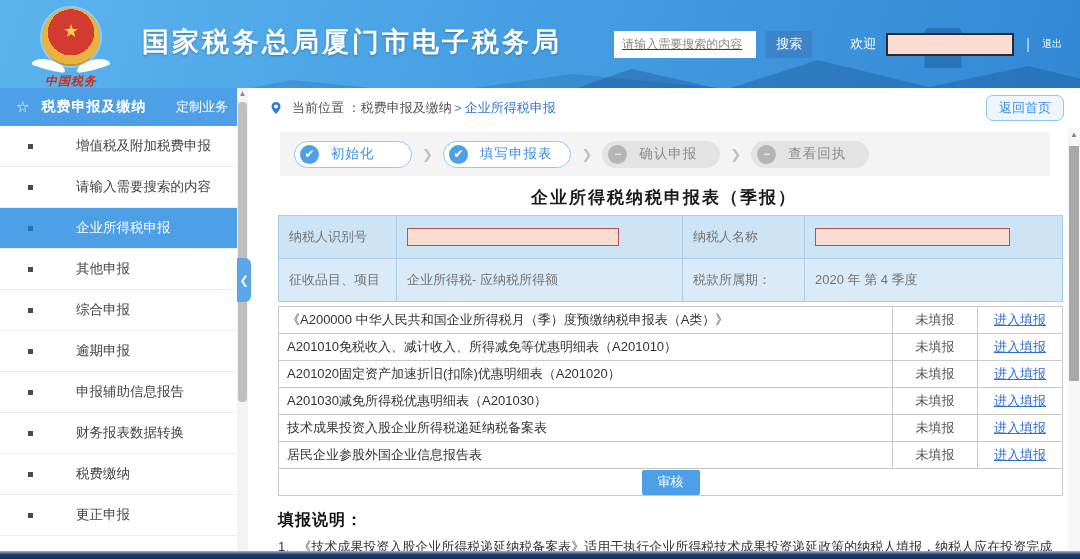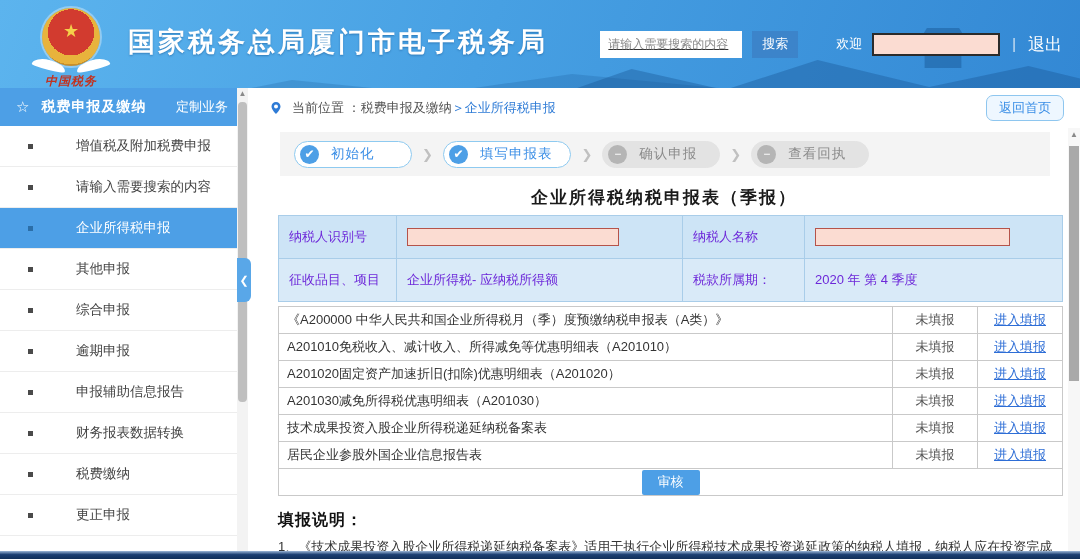--- a/index.html
+++ b/index.html
@@ -17,29 +17,29 @@
   .logo-wrap { position:absolute; left:28px; top:8px; width:86px; text-align:center; }
   .emblem { position:relative; width:58px; height:58px; margin:0 auto; border-radius:50%;
     background:radial-gradient(circle at 50% 42%, #d23b2f 0 52%, #e8b33c 52% 72%, #c98f2a 72% 100%);
     box-shadow:0 0 0 2px rgba(255,255,255,.35); }
   .emblem .star { position:absolute; left:0; right:0; top:14px; color:#f5d04a; font-size:18px; line-height:18px; }
   .ribbon { position:relative; margin:-10px auto 0; width:78px; height:16px; }
   .ribbon:before,.ribbon:after { content:""; position:absolute; top:4px; width:34px; height:10px; background:#fff; border-radius:50% 50% 50% 50%/80% 80% 20% 20%; }
   .ribbon:before { left:0; transform:rotate(14deg); }
   .ribbon:after { right:0; transform:rotate(-14deg); }
   .logo-caption { margin-top:1px; color:#c2321f; font-size:12px; font-weight:bold; letter-spacing:1px; font-style:italic; }
-  .site-title { position:absolute; left:128px; top:24px; color:#fff; font-size:27px; font-weight:bold; letter-spacing:3px; text-shadow:0 1px 2px rgba(0,60,120,.4); }
+  .site-title { position:absolute; left:142px; top:24px; color:#fff; font-size:27px; font-weight:bold; letter-spacing:3px; text-shadow:0 1px 2px rgba(0,60,120,.4); }
   .hdr-right { position:absolute; right:18px; top:30px; height:28px; display:flex; align-items:center; gap:10px; }
   .search-input { width:142px; height:27px; border:none; background:#fff; font-size:12px; padding:0 8px; color:#333; outline:none;text-decoration:underline; }
   .search-input::placeholder { color:#8a8a8a; }
   .search-btn { width:46px; height:27px; border:none; background:rgba(60,130,200,.9); color:#fff; font-size:13px; cursor:pointer; }
   .welcome { color:#fff; font-size:13px; margin-left:28px; }
   .redact-user { display:inline-block; width:128px; height:23px; background:#fbdcd2; border:2px solid #2b2b2b; }
   .hdr-div { color:#dce9f5; font-size:14px; margin:0 2px; }
-  .logout { color:#fff; font-size:17px; text-decoration:none; cursor:pointer; }
+  .logout { color:#fff; font-size:10px; text-decoration:none; cursor:pointer; }
 
   
   .sidebar { position:absolute; left:0; top:88px; width:248px; height:471px; background:#fff; }
   .sb-head { height:38px; background:#4d9fe6; color:#fff; display:flex; align-items:center; font-size:14px; }
   .sb-star { margin:0 12px 0 16px; font-size:15px; }
   .sb-head-title { font-weight:bold; letter-spacing:1px; }
   .sb-head-right { margin-left:auto; margin-right:20px; font-size:13px; cursor:pointer; }
   .sb-item { height:41px; display:flex; align-items:center; border-bottom:1px solid #ededed; cursor:pointer; color:#444; font-size:13.5px;gap:21px; }
   .sb-bullet { width:5px; height:5px; background:#4a4a4a; margin:0 22px 0 28px; flex:none; }
   .sb-item.sel { background:#4d9fe6; color:#fff; }
@@ -63,21 +63,21 @@
   .pill.todo { background:#e3e3e3; border:1px solid #e3e3e3; color:#8a8a8a; }
   .pill .dot { width:19px; height:19px; border-radius:50%; color:#fff; font-size:12px; line-height:19px; text-align:center; margin-right:12px; flex:none; }
   .pill.done .dot { background:#4d9fe6; }
   .pill.todo .dot { background:#b5b5b5; }
   .pill .plabel { font-size:13.5px; letter-spacing:1px; }
   .step-sep { color:#c0c0c0; font-size:13px; }
 
   .sheet-title { text-align:center; font-size:17px; font-weight:bold; color:#1a1a1a; letter-spacing:2px; margin:10px 0 6px; }
 
   table.formtbl { border-collapse:collapse; margin:0 18px 0 30px; width:784px; table-layout:fixed; }
-  table.formtbl td { border:1px solid #a9cde9; font-size:13px; color:#6d28d9; height:26px; padding:12px 10px; }
+  table.formtbl td { border:1px solid #a9cde9; font-size:13px; color:#737373; height:26px; padding:12px 10px; }
   tr.frow1 td { background:#cde4f6; }
   tr.frow2 td { background:#d9eaf8; }
   .redact-cell { display:inline-block; width:212px; height:18px; background:#fbdcd2; border:1px solid #b5534a; vertical-align:middle; }
   .redact-cell.small { width:195px; }
 
   table.rpt { border-collapse:collapse; margin:4px 18px 0 30px; width:784px; table-layout:fixed; }
   table.rpt th, table.rpt td { border:1px solid #c9c9c9; font-size:13px; height:27px; padding:0 8px; }
   table.rpt th { font-weight:bold; color:#222; background:#fff; }
   table.rpt td.name { text-align:left; color:#333; }
   table.rpt td.status { text-align:center; color:#555; }

